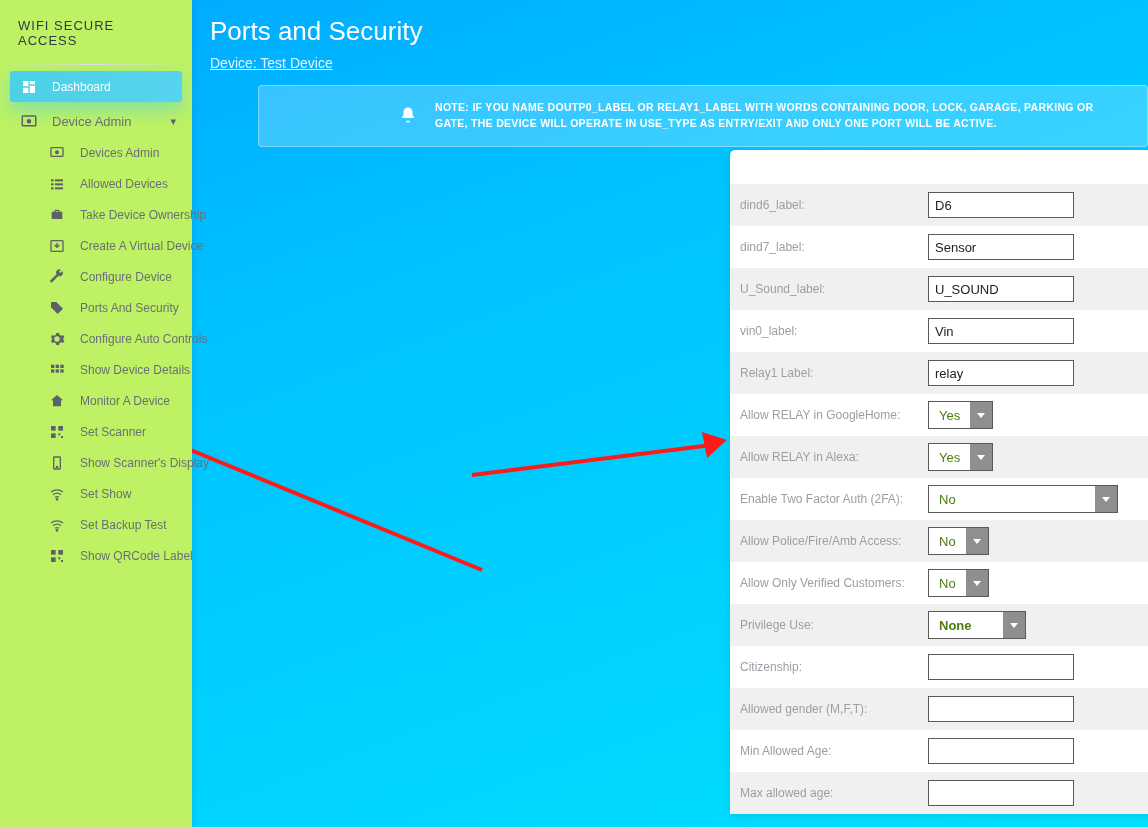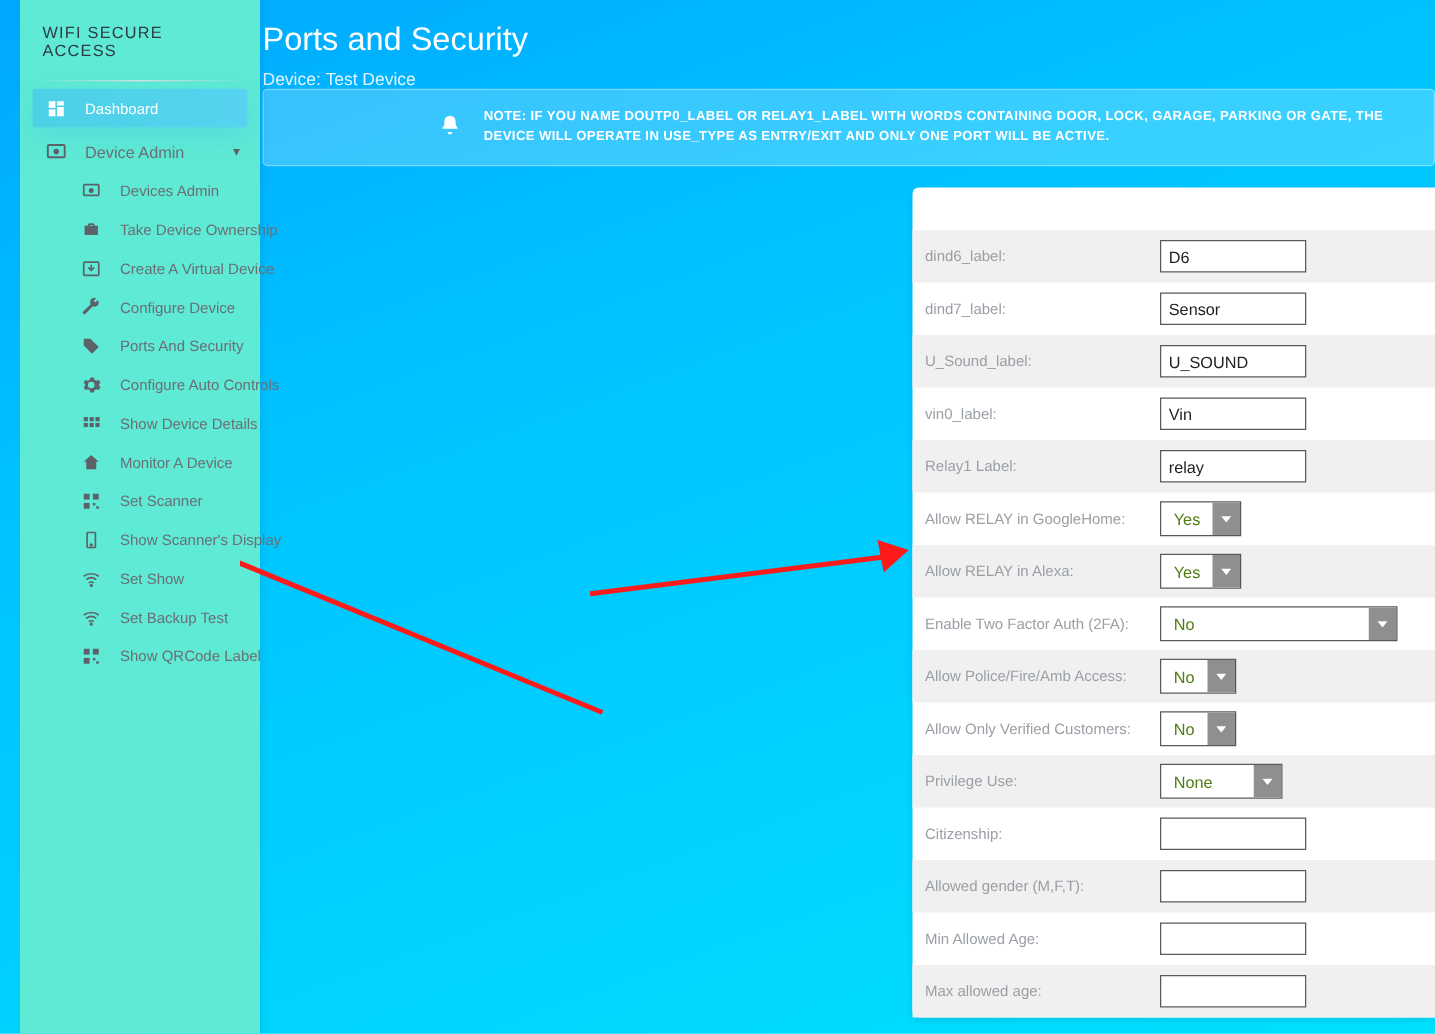--- a/index.html
+++ b/index.html
@@ -13,24 +13,24 @@
     width: 1148px;
     height: 827px;
     overflow: hidden;
     position: relative;
     background: linear-gradient(160deg, #00a8ff 0%, #00c3ff 35%, #00e0ff 100%);
   }
 
   
   .sidebar {
     position: absolute;
-    left: 16px; top: 0;
+    left: 0; top: 0;
     width: 192px;
     height: 100%;
-    background: #5eead4;
+    background: #bef264;
     box-shadow: 2px 0 6px rgba(0,0,0,0.08);
     z-index: 50;
     padding-top: 10px;
   }
   .brand {
     font-size: 13px;
     font-weight: 500;
     letter-spacing: 1px;
     color: #2f3a44;
     padding: 8px 18px 16px 18px;
@@ -78,36 +78,39 @@
   }
   .page-title {
     font-size: 26px;
     font-weight: 300;
     color: #fff;
     margin-bottom: 8px;
   }
   .page-sub {
     font-size: 14px;
     color: #e3f6ff;
+    margin-bottom: 14px;
+    text-decoration: underline;
   }
 
   .note-bar {
     display: flex;
     gap: 28px;
     align-items: center;
     background: rgba(255,255,255,0.22);
     border: 1px solid rgba(255,255,255,0.35);
     border-radius: 4px;
     padding: 14px 24px 14px 140px;
     color: #fff;
     font-size: 10.5px;
     font-weight: 700;
     letter-spacing: 0.3px;
     margin-right: 0;
     position: relative;
+    margin-left: 48px;
   }
   .note-bar .icon {
     position: absolute;
     left: 140px;
   }
   .note-text { margin-left: 36px; line-height: 1.5; padding-right: 2px;}
 
   
   .card {
     position: absolute;
@@ -132,21 +135,21 @@
     padding: 0 10px 0 10px;
   }
   .row.alt { background: #f0f0f0; }
   .row .lbl {
     flex: 0 0 188px;
     color: #9a9fa5;
     font-size: 12px;
   }
   .row .ctrl { flex: 1; }
   .text-input {
-    width: 117px;
+    width: 146px;
     height: 26px;
     border: 1px solid #595959;
     padding: 0 6px;
     font-size: 13px;
     color: #222;
     background:#fff;
   }
   .dd {
     display: inline-flex;
     height: 28px;
@@ -166,21 +169,21 @@
     background:#8d8f91;
     display:flex; align-items:center; justify-content:center;
   }
   .dd .dd-btn:after{
     content:"";
     border-left:4px solid transparent;
     border-right:4px solid transparent;
     border-top:5px solid #fff;
   }
   .dd.wide .dd-text { min-width: 166px; }
-  .dd.mid  .dd-text { min-width: 74px; }
+  .dd.mid  .dd-text { min-width: 74px; font-weight: bold; }
 
   
   .arrow-svg {
     position:absolute;
     pointer-events:none;
     z-index:60;
   }
 </style>
 </head>
 <body>
@@ -213,20 +216,33 @@
     <span class="icon">
       <svg width="16" height="16" viewBox="0 0 24 24" fill="none" stroke="currentColor" stroke-width="2">
           <rect x="3" y="4" width="18" height="13" rx="1"></rect>
           <circle cx="12" cy="11" r="2" fill="currentColor"></circle>
         </svg>
     </span>
     <span>Devices Admin</span>
   </div>
 
 
+  <div class="nav-item nav-sub">
+    <span class="icon">
+      <svg width="16" height="16" viewBox="0 0 24 24" fill="currentColor">
+          <rect x="3" y="5" width="4" height="3"></rect>
+          <rect x="9" y="5" width="12" height="3"></rect>
+          <rect x="3" y="11" width="4" height="3"></rect>
+          <rect x="9" y="11" width="12" height="3"></rect>
+          <rect x="3" y="17" width="4" height="3"></rect>
+          <rect x="9" y="17" width="12" height="3"></rect>
+        </svg>
+    </span>
+    <span>Allowed Devices</span>
+  </div>
 
   <div class="nav-item nav-sub">
     <span class="icon">
       <svg width="16" height="16" viewBox="0 0 24 24" fill="currentColor">
           <path d="M10 4h4a2 2 0 0 1 2 2v1h4v11H4V7h4V6a2 2 0 0 1 2-2zm0 3h4V6h-4v1z"></path>
         </svg>
     </span>
     <span>Take Device Ownership</span>
   </div>
 

